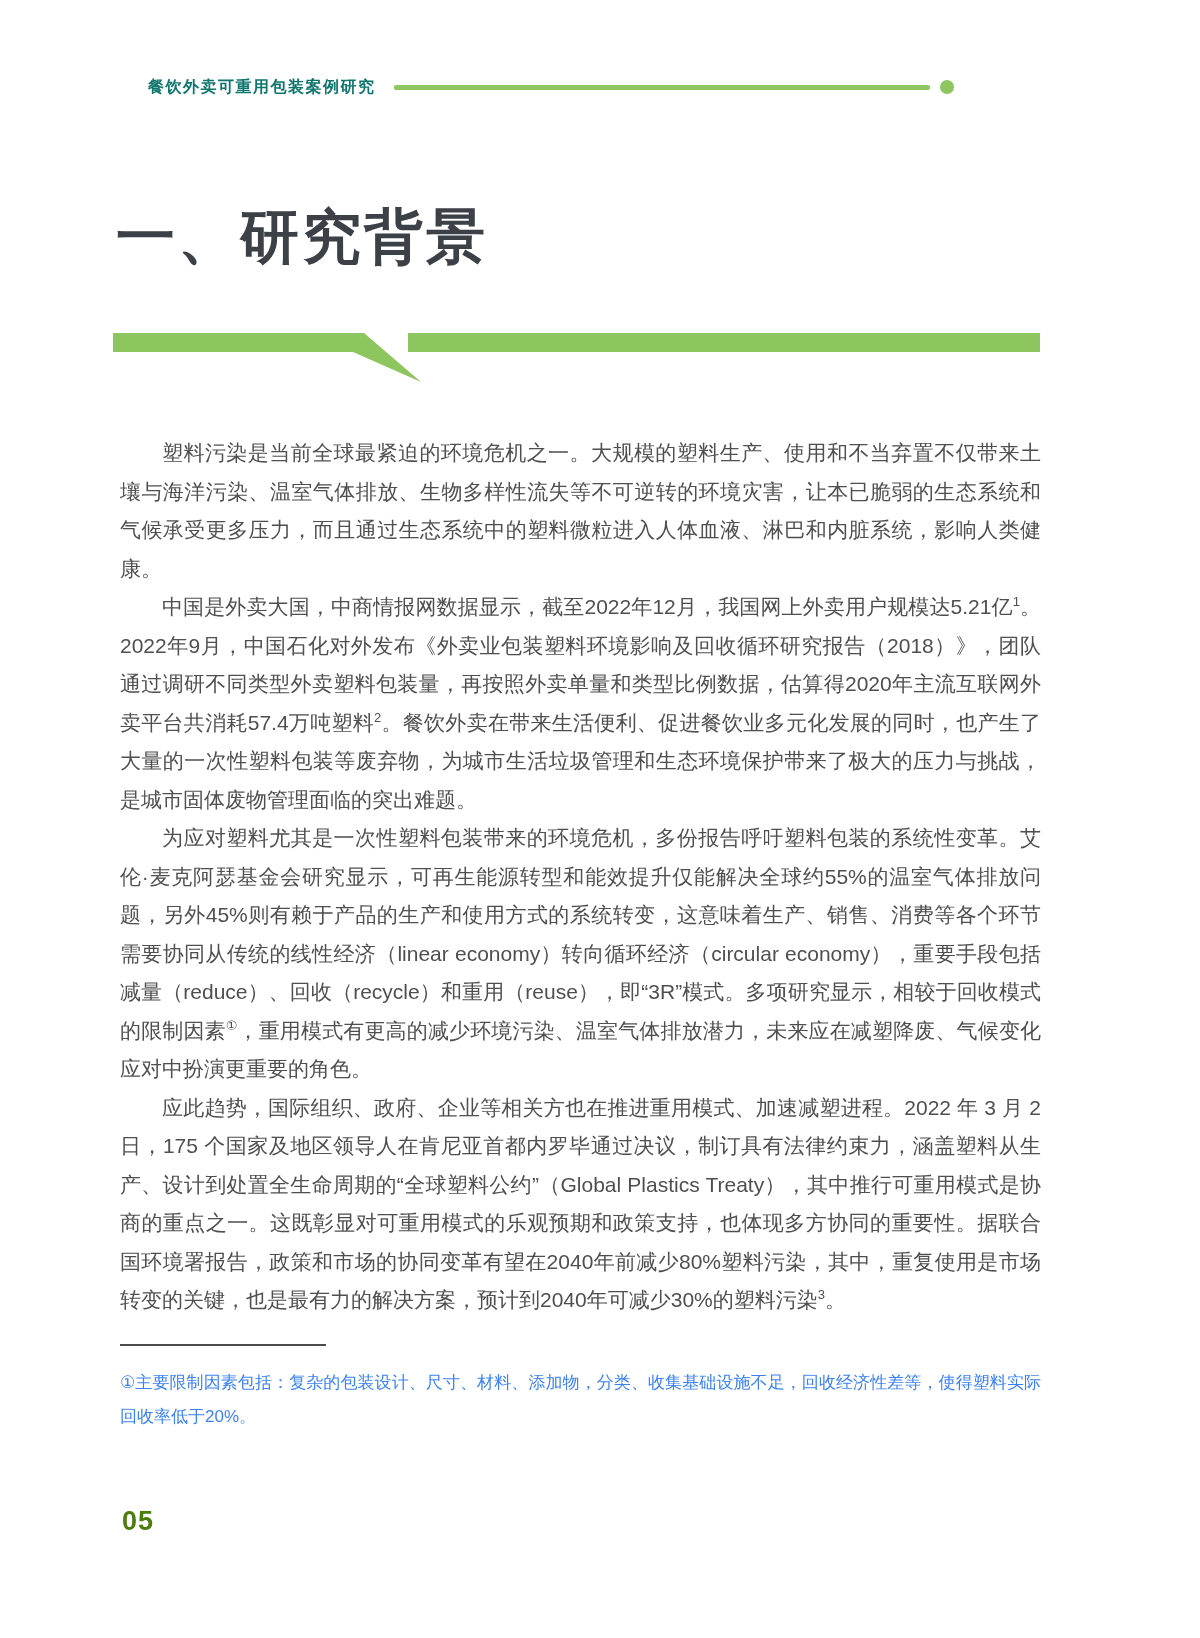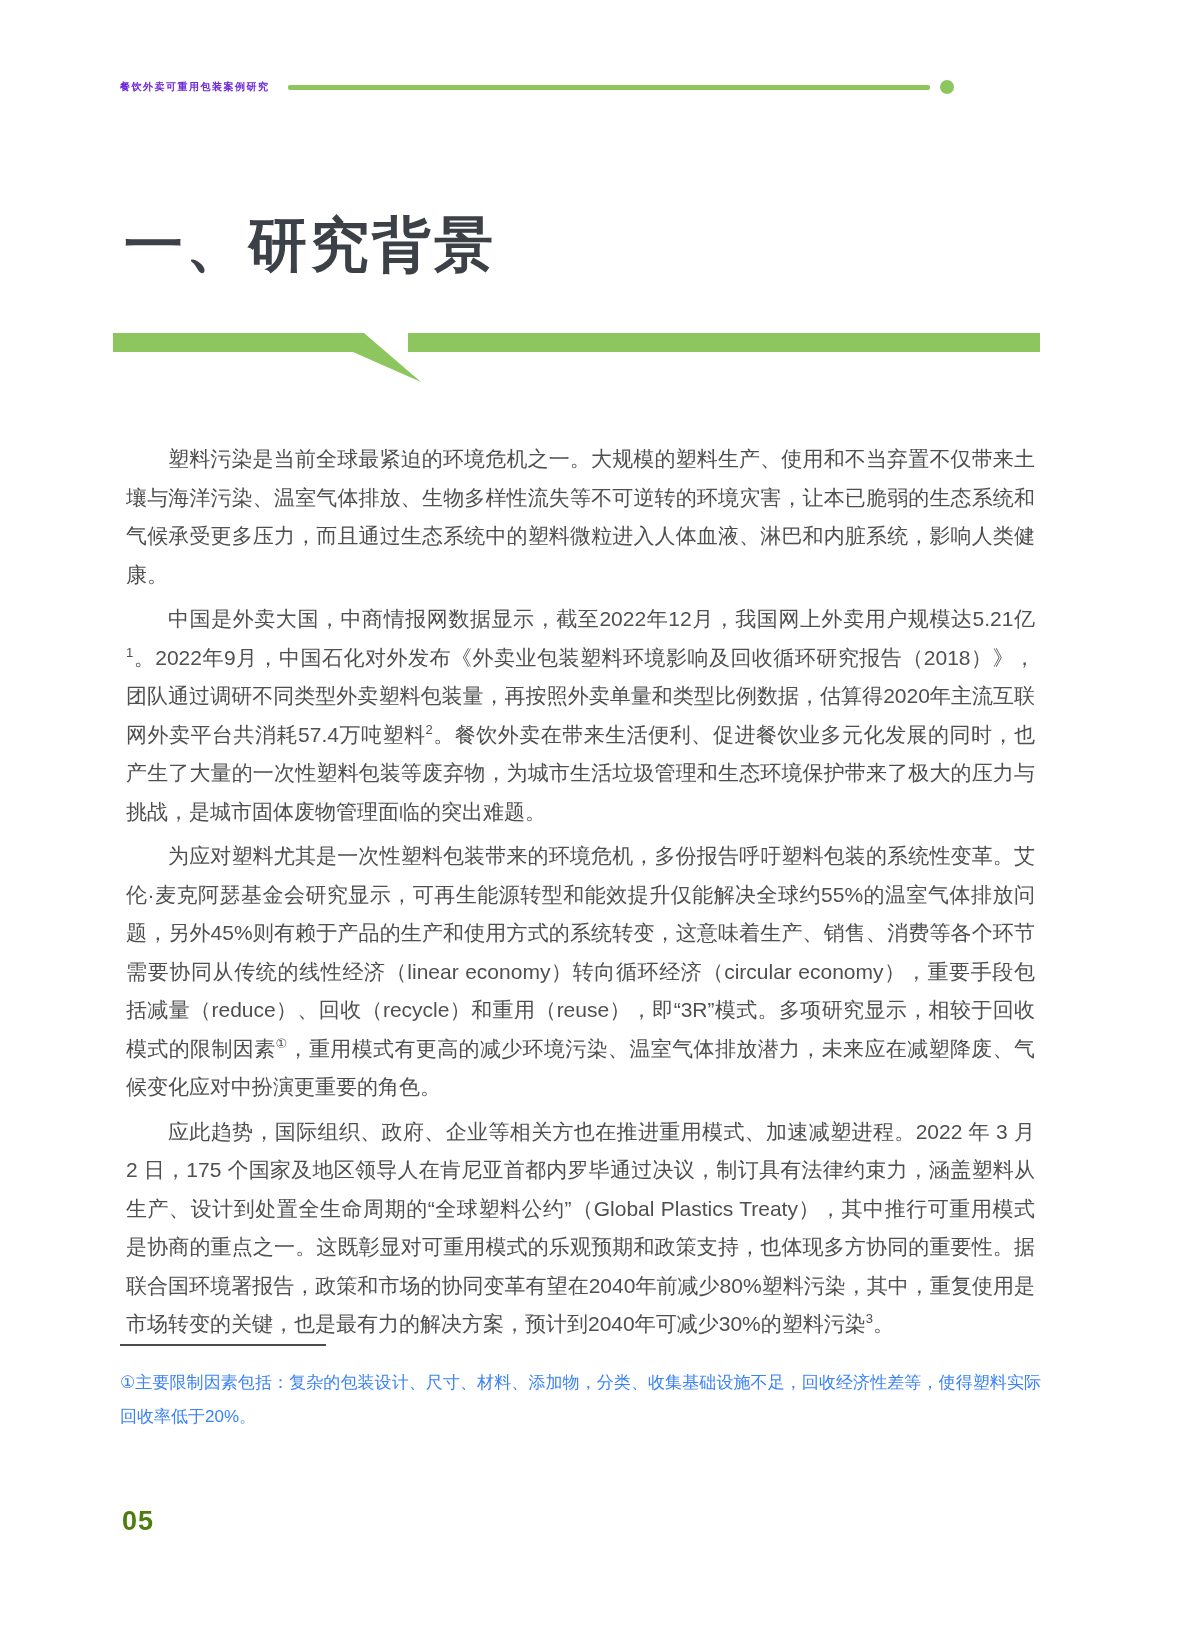--- a/index.html
+++ b/index.html
@@ -13,49 +13,49 @@
   .page { position: absolute; inset: 0; }
 
   
   .header {
     position: absolute;
     top: 76px; left: 120px; right: 246px;
     display: flex; align-items: center; gap: 18px;
     height: 22px;
   }
   .header-title {
-    font-size: 10px; font-weight: bold; color: #6d28d9;
-    letter-spacing: 1.5px; white-space: nowrap;
+    font-size: 16px; font-weight: bold; color: #0f766e;
+    letter-spacing: 1.5px; white-space: nowrap; margin-left: 28px;
   }
   .header-rule { flex: 1; height: 5px; background: #8dc55f; border-radius: 2px; }
   .header-dot { width: 14px; height: 14px; border-radius: 50%; background: #8dc55f; margin-left: -8px; }
 
   
   .section-title {
     position: absolute;
     top: 198px; left: 116px;
     font-size: 59px; font-weight: 800; color: #3c4047;
     letter-spacing: 3px;
-    margin: 8px;
+    margin: 0;
   }
 
   
   .banner { position: absolute; top: 333px; left: 113px; width: 927px; height: 52px; }
   .banner svg { display: block; }
   .banner .green { fill: #8dc55f; }
 
   
   .body-text {
     position: absolute;
     top: 434px; left: 120px; width: 921px;
     font-size: 21px; line-height: 38.5px;
     color: #4f4f4f;
     text-align: justify;
   }
-  .body-text p { margin: 6px; text-indent: 2em; }
+  .body-text p { margin: 0; text-indent: 2em; }
   .body-text sup {
     font-size: 0.62em;
     line-height: 0;
     vertical-align: super;
   }
 
   
   .footnote-divider {
     position: absolute;
     top: 1344px; left: 120px; width: 206px;

